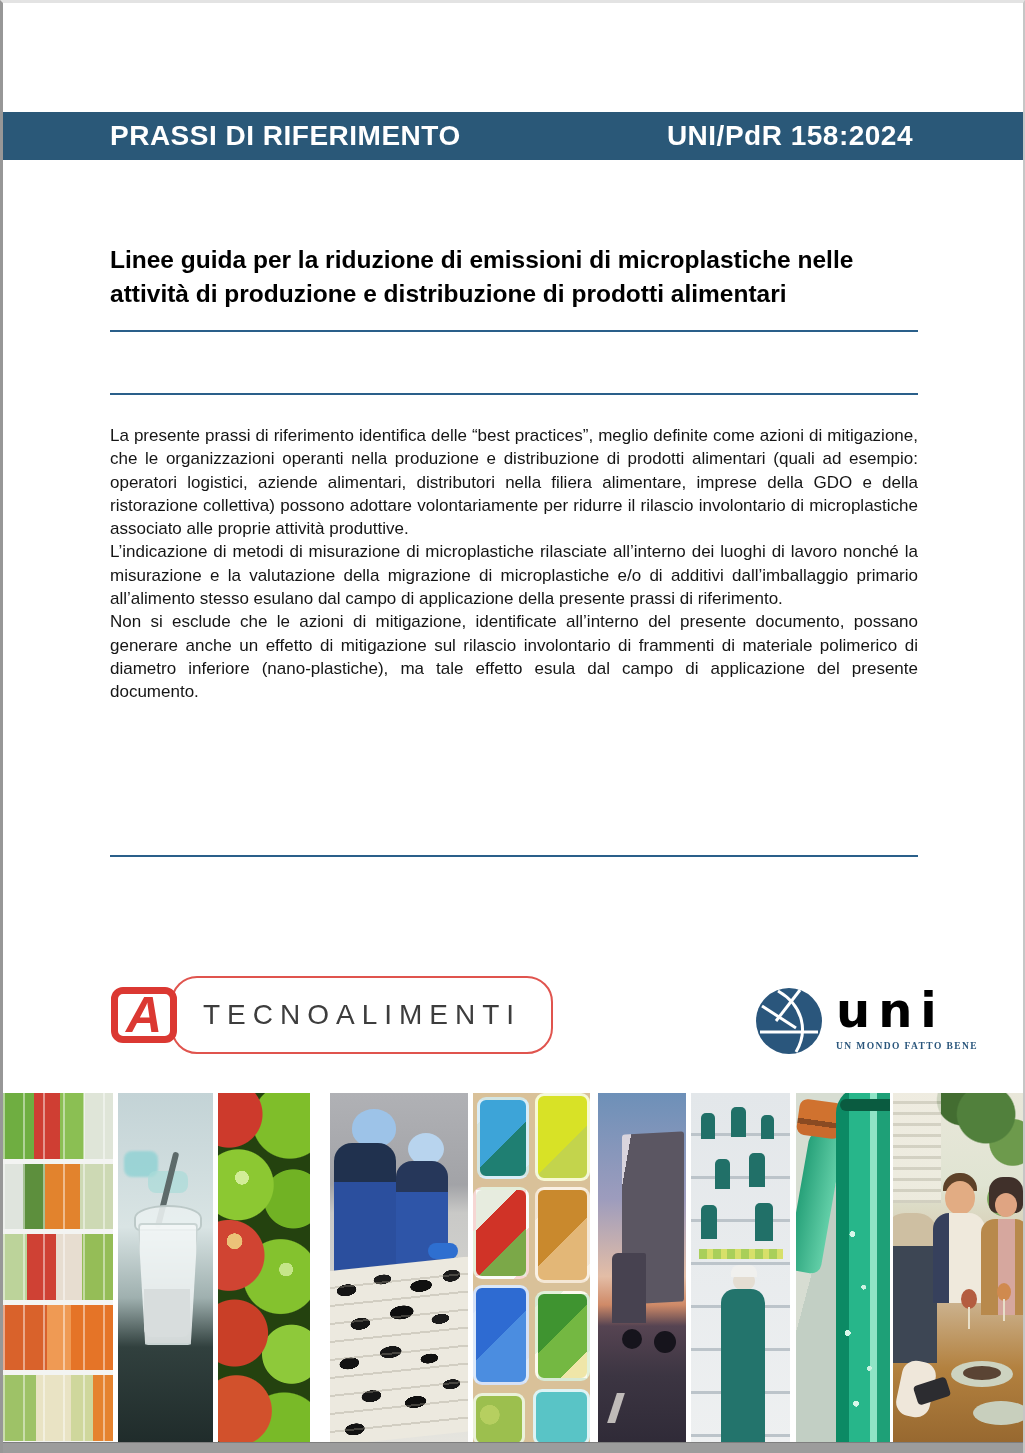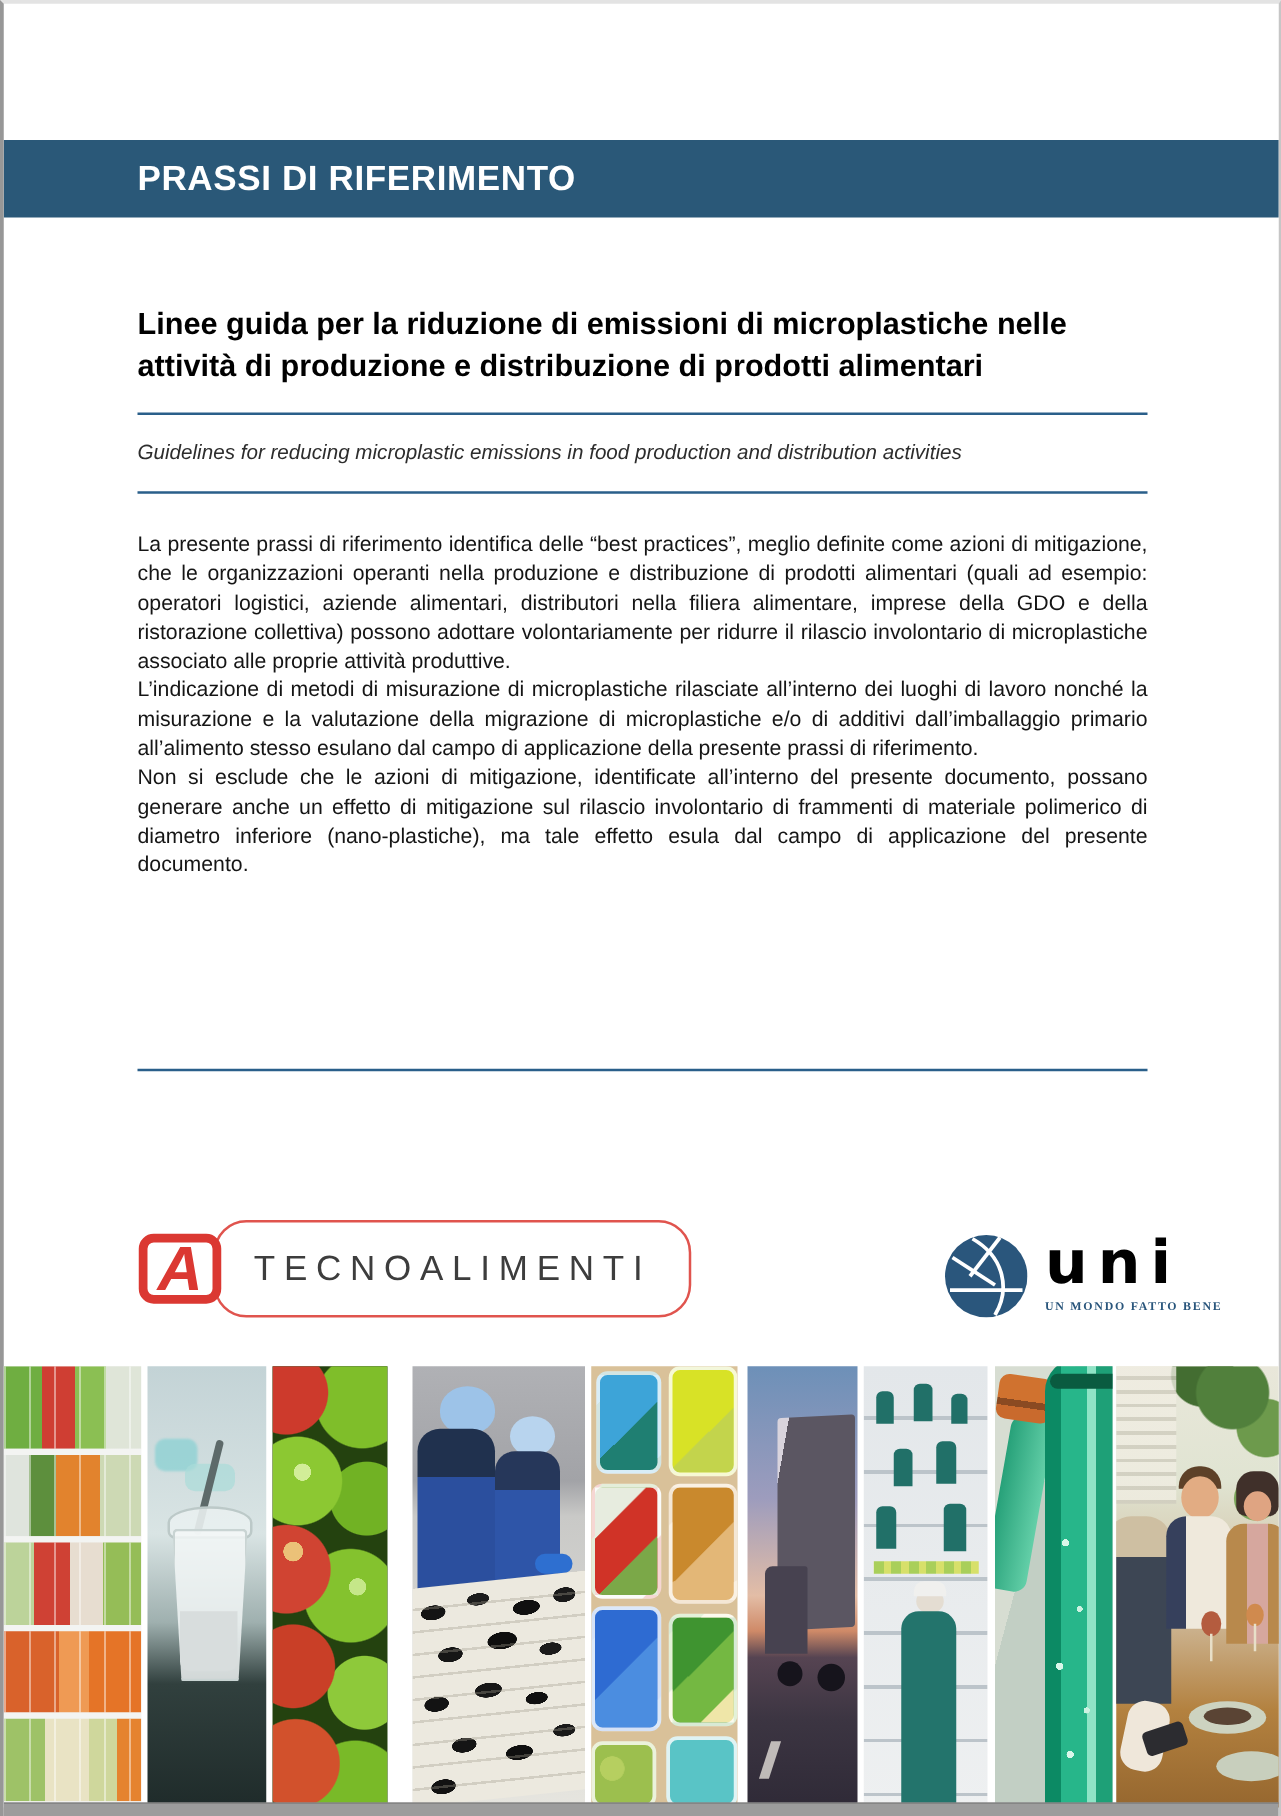--- a/index.html
+++ b/index.html
@@ -1,20 +1,20 @@
 <!DOCTYPE html>
 <html><head>
 <meta charset="utf-8">
 <style>
   html,body{margin:0;padding:0;background:#f4f4f4;font-family:"Liberation Sans",sans-serif;}
   .page{position:relative;width:1025px;height:1453px;background:#fff;overflow:hidden;
         box-sizing:border-box;border-top:3px solid #e3e3e3;border-left:3px solid #979797;border-right:2px solid #c6c6c6;}
 
   
-  .band{position:absolute;top:109px;left:0;right:0;height:62px;background:#2A5878;
+  .band{position:absolute;top:109px;left:0;right:0;height:48px;background:#2A5878;
         display:flex;align-items:center;justify-content:space-between;padding:0 110px 0 107px;box-sizing:border-box;gap:40px;}
   .band .btxt{color:#fff;font-size:28px;font-weight:bold;letter-spacing:.5px;white-space:nowrap;}
 
   
   .title{position:absolute;left:107px;top:240px;width:812px;font-size:24.5px;font-weight:bold;
          color:#000000;line-height:1.38;}
   .rule{position:absolute;left:107px;width:808px;height:2px;background:#2A5F8A;}
   .r1{top:327px;}.r2{top:390px;}.r3{top:852px;}
   .subtitle{position:absolute;left:107px;top:350px;width:808px;font-size:16.5px;font-style:italic;color:#2d2d2d;}
 
@@ -211,26 +211,26 @@
 
   .bottom-bar{position:absolute;left:0;bottom:0;width:100%;height:10px;background:#9c9c9c;border-top:1px solid #7e7e7e;}
 </style>
 </head>
 <body>
 
 <div class="page">
 
   <div class="band">
     <span class="btxt">PRASSI DI RIFERIMENTO</span>
+    <span class="btxt">UNI/PdR 158:2024</span>
   </div>
 
   <div class="title">Linee guida per la riduzione di emissioni di microplastiche nelle attività di produzione e distribuzione di prodotti alimentari</div>
 
   <div class="rule r1"></div>
-  <div class="subtitle">Guidelines for reducing microplastic emissions in food production and distribution activities</div>
   <div class="rule r2"></div>
 
   <div class="abstract">
     <p>La presente prassi di riferimento identifica delle “best practices”, meglio definite come azioni di mitigazione, che le organizzazioni operanti nella produzione e distribuzione di prodotti alimentari (quali ad esempio: operatori logistici, aziende alimentari, distributori nella filiera alimentare, imprese della GDO e della ristorazione collettiva) possono adottare volontariamente per ridurre il rilascio involontario di microplastiche associato alle proprie attività produttive.</p>
     <p>L’indicazione di metodi di misurazione di microplastiche rilasciate all’interno dei luoghi di lavoro nonché la misurazione e la valutazione della migrazione di microplastiche e/o di additivi dall’imballaggio primario all’alimento stesso esulano dal campo di applicazione della presente prassi di riferimento.</p>
     <p>Non si esclude che le azioni di mitigazione, identificate all’interno del presente documento, possano generare anche un effetto di mitigazione sul rilascio involontario di frammenti di materiale polimerico di diametro inferiore (nano-plastiche), ma tale effetto esula dal campo di applicazione del presente documento.</p>
   </div>
 
   <div class="rule r3"></div>
 

